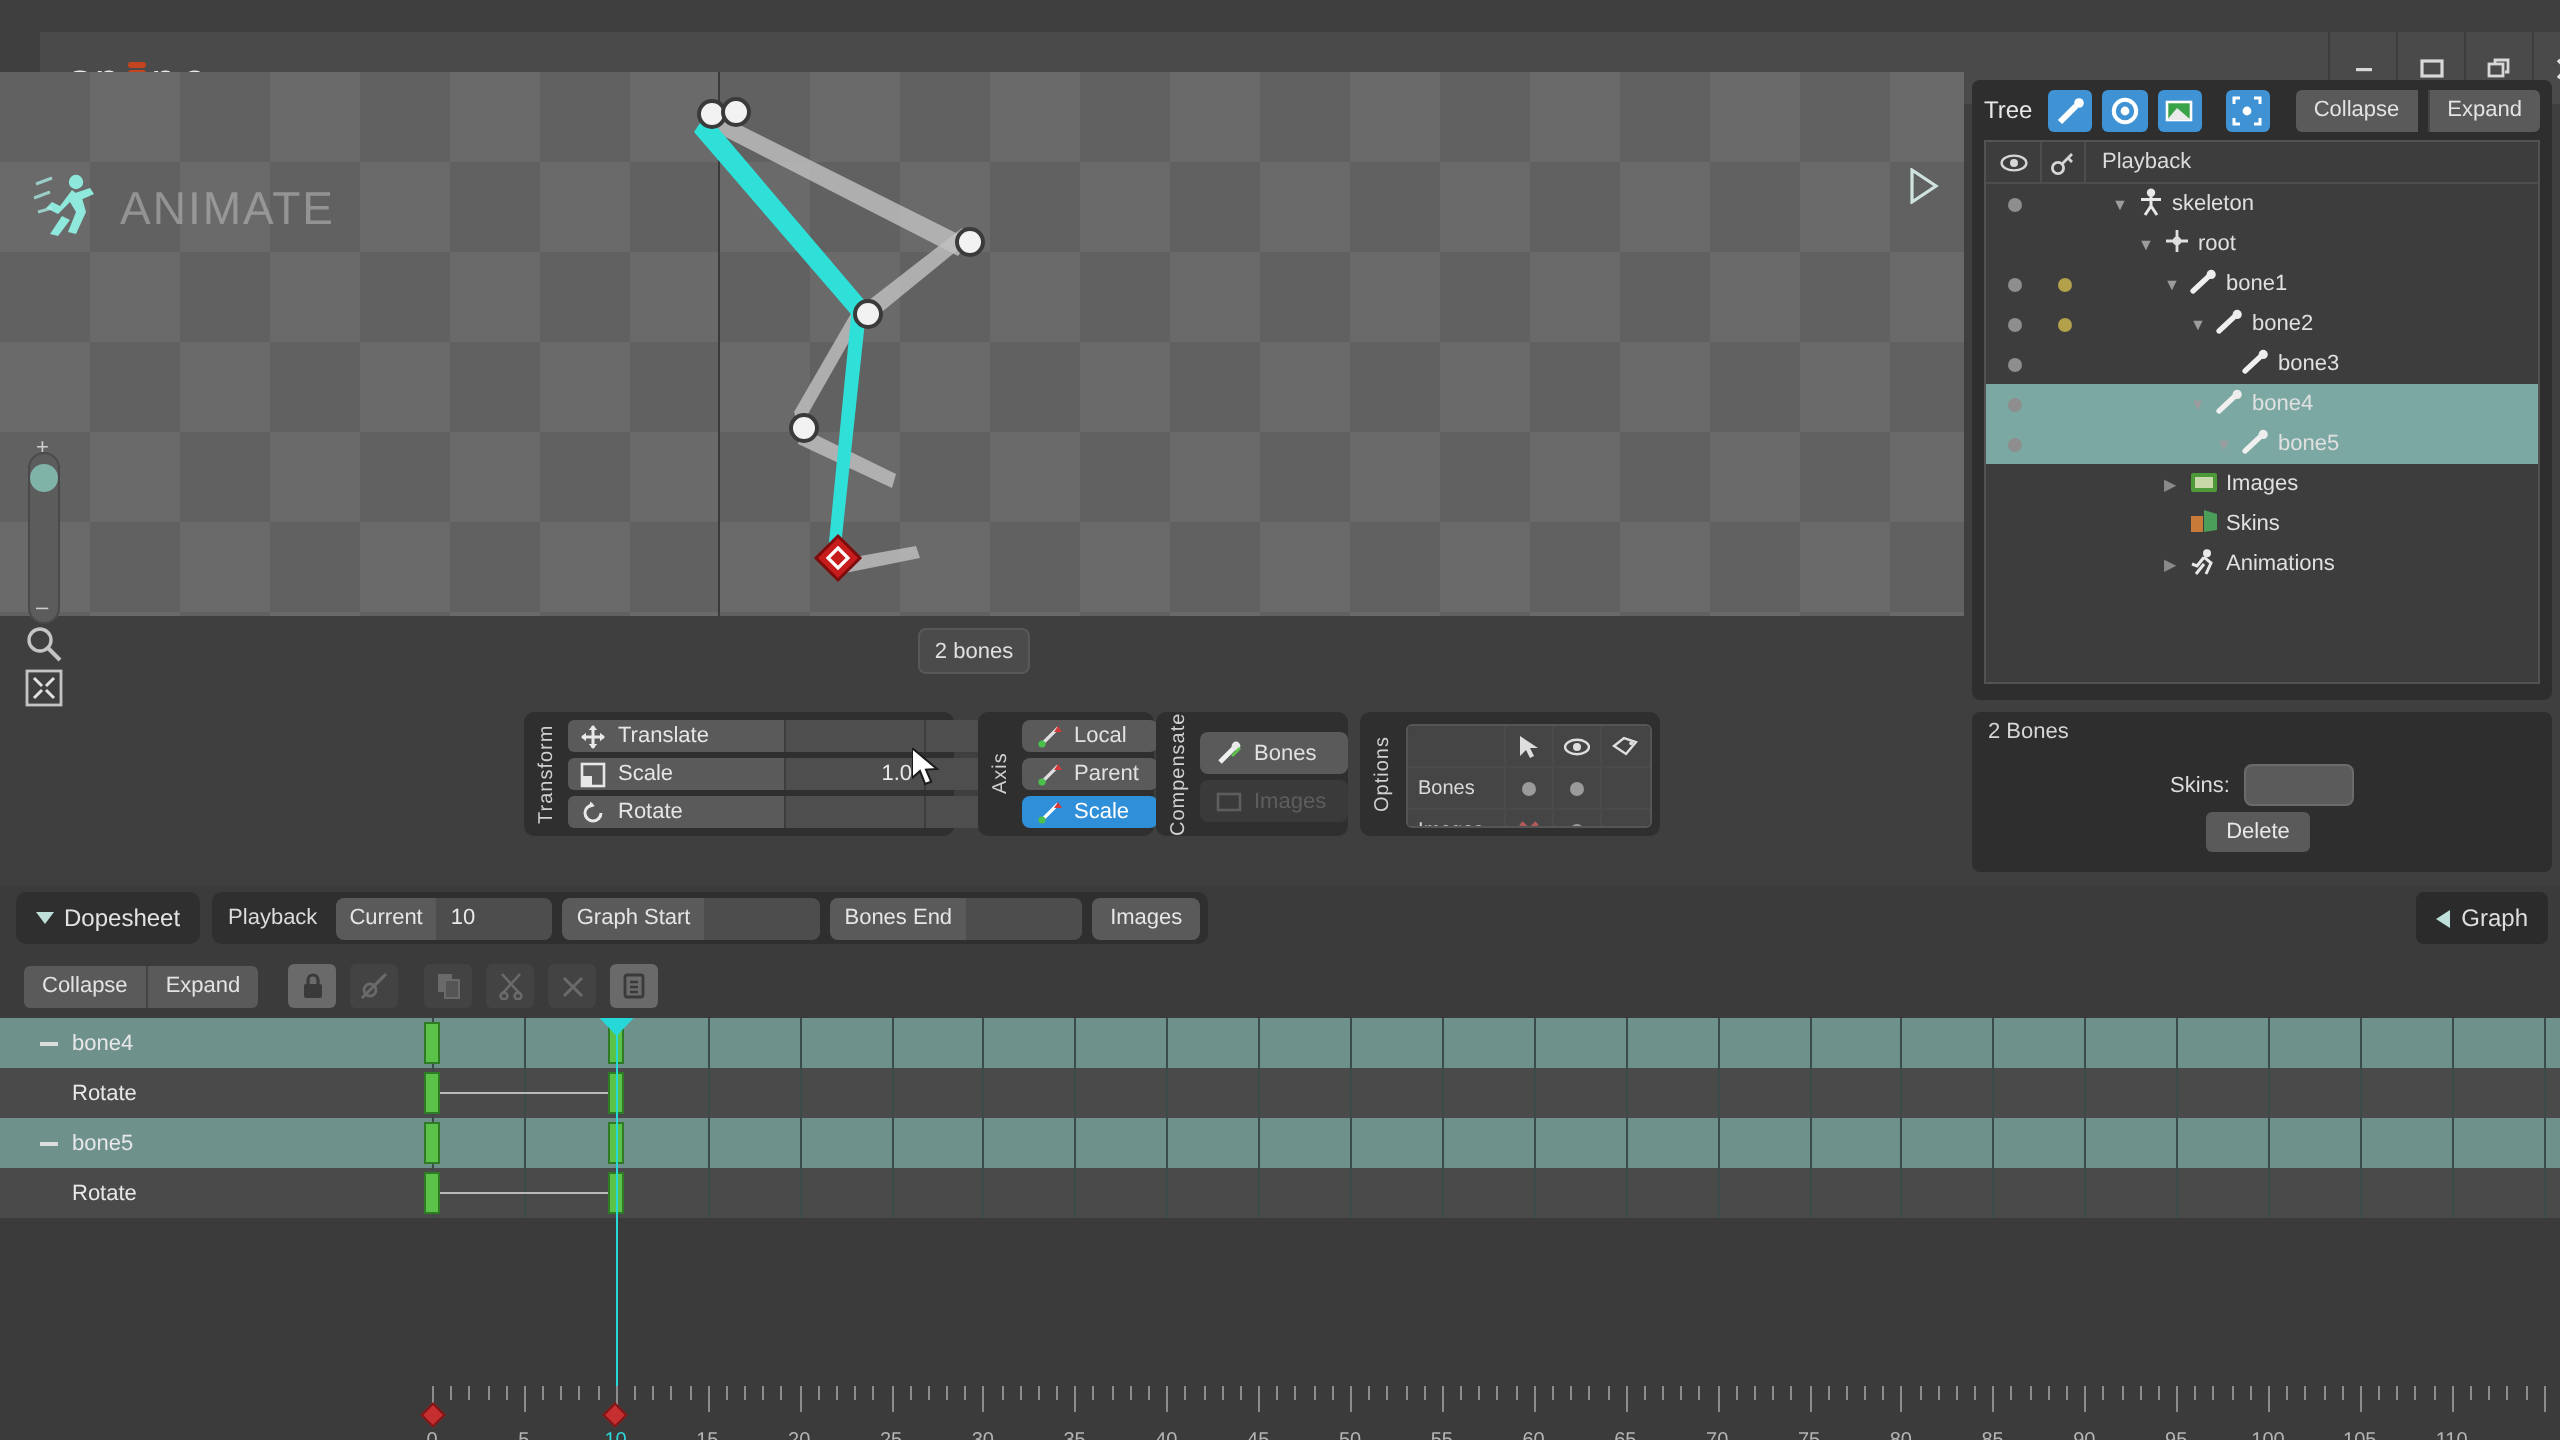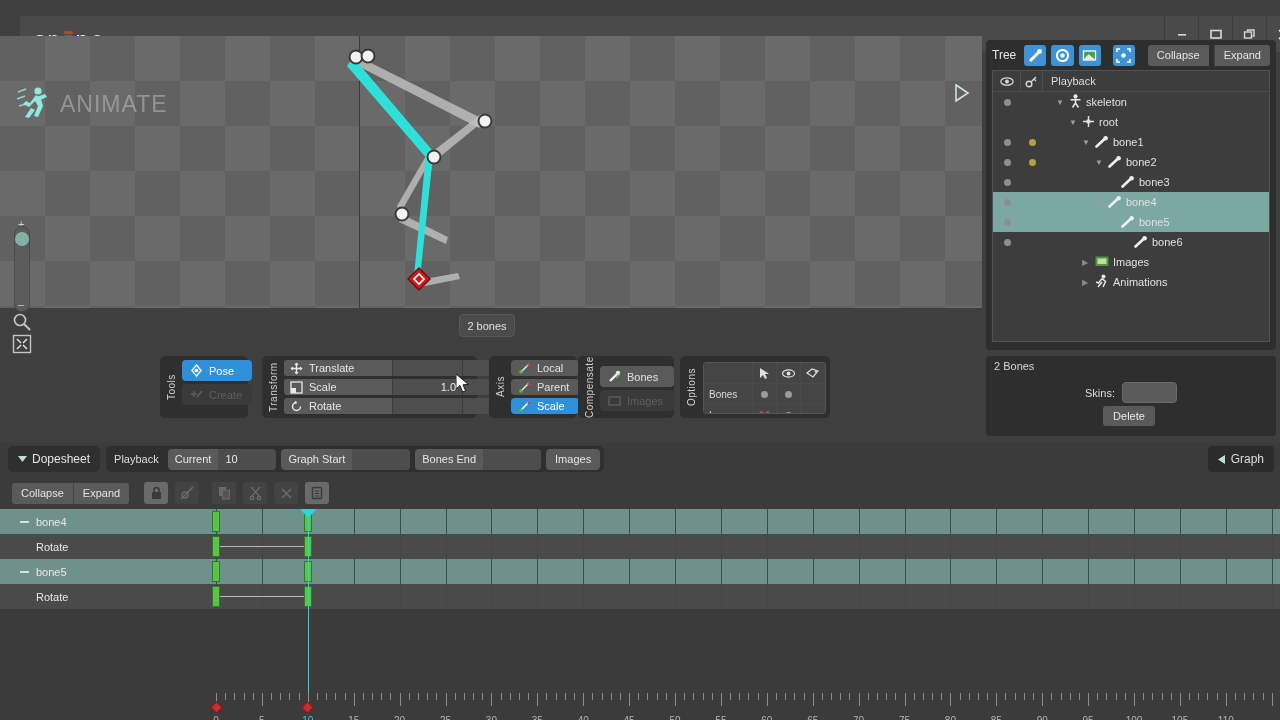--- a/index.html
+++ b/index.html
@@ -303,39 +303,20 @@
     <path d="M12 12 L18 18" stroke="#c4c4c4" stroke-width="2"></path>
   </svg>
   <svg width="20" height="20" style="position:absolute;left:12px;top:298px">
     <rect x="1.5" y="1.5" width="17" height="17" fill="none" stroke="#c4c4c4" stroke-width="1.4"></rect>
     <path d="M5 5 L9 9 M15 5 L11 9 M5 15 L9 11 M15 15 L11 11" stroke="#e2e2e2" stroke-width="1.5"></path>
   </svg>
 </div>
 
 <div id="toolsbar">
 
-  <div class="group" style="left:160px; top:8px; width:88px; height:62px;">
-    <div class="gtitle">Tools</div>
-    <div class="gbody" style="margin-left:3px;">
-      <div class="btn active" style="width:70px">
-        <svg width="13" height="13" viewBox="0 0 13 13">
-            <polygon points="6.5,1 11,6.5 6.5,12 2,6.5" fill="none" stroke="#fff" stroke-width="1.4"></polygon>
-            <circle cx="6.5" cy="6.5" r="1.8" fill="#fff"></circle>
-          </svg>
-        <span>Pose</span>
-      </div>
-      <div class="btn disabled" style="width:70px">
-        <svg width="13" height="13" viewBox="0 0 13 13">
-            <path d="M1 6 H7 M4 3 V9" stroke="#5e5e5e" stroke-width="1.4"></path>
-            <path d="M7 9 L12 3" stroke="#5e5e5e" stroke-width="1.6"></path>
-          </svg>
-        <span>Create</span>
-      </div>
-    </div>
-  </div>
 
   <div class="group" style="left:262px; top:8px; width:215px; height:62px;">
     <div class="gtitle">Transform</div>
     <div class="gbody" style="margin-left:3px;">
       <div class="xrow">
         <div class="xlabel">
           <svg width="13" height="13" viewBox="0 0 13 13">
               <path d="M6.5 1 L6.5 12 M1 6.5 L12 6.5" stroke="#e8e8e8" stroke-width="1.5"></path>
               <polygon points="6.5,0.5 8.6,3 4.4,3" fill="#e8e8e8"></polygon>
               <polygon points="6.5,12.5 8.6,10 4.4,10" fill="#e8e8e8"></polygon>
@@ -635,43 +616,41 @@
           <span class="c-name" style="padding-left: 65px;">
             <span class="caret">▼</span>
             <span><svg width="14" height="13" viewBox="0 0 14 13">
                 <path d="M1.5 11.5 L9 4.5" stroke="#f0f0f0" stroke-width="2.6" stroke-linecap="round"></path>
                 <circle cx="10.6" cy="3.2" r="2.3" fill="#ededed"></circle>
               </svg></span>
             <span>bone5</span>
           </span>
         </div>
         <div class="trow">
-          <span class="c-eye">
-            <span class="tdot"></span>
-          </span>
-          <span class="c-key"></span>
-          <span class="c-name" style="padding-left: 78px;">
-            <span class="caret"></span>
-            <span><svg width="14" height="13" viewBox="0 0 14 13">
-                <path d="M1.5 11.5 L9 4.5" stroke="#f0f0f0" stroke-width="2.6" stroke-linecap="round"></path>
-                <circle cx="10.6" cy="3.2" r="2.3" fill="#ededed"></circle>
-              </svg></span>
-            <span>bone6</span>
-          </span>
-        </div>
-        <div class="trow">
           <span class="c-eye"></span>
           <span class="c-key"></span>
           <span class="c-name" style="padding-left: 39px;">
             <span class="caret r">▶</span>
             <span><svg width="14" height="12" viewBox="0 0 14 12">
                 <rect x="0.5" y="1.5" width="13" height="9.5" rx="1" fill="#4c9a3a"></rect>
                 <rect x="2.5" y="3.5" width="9" height="5.5" fill="#c8d8a8"></rect>
               </svg></span>
             <span>Images</span>
+          </span>
+        </div>
+        <div class="trow">
+          <span class="c-eye"></span>
+          <span class="c-key"></span>
+          <span class="c-name" style="padding-left: 39px;">
+            <span class="caret"></span>
+            <span><svg width="14" height="13" viewBox="0 0 14 13">
+                <rect x="0.5" y="4" width="6" height="8" fill="#c87a38"></rect>
+                <path d="M7 1 L13.5 3 L13.5 11 L7 12 Z" fill="#4a9e5a"></path>
+              </svg></span>
+            <span>Skins</span>
           </span>
         </div>
         <div class="trow">
           <span class="c-eye"></span>
           <span class="c-key"></span>
           <span class="c-name" style="padding-left: 39px;">
             <span class="caret r">▶</span>
             <span><svg width="14" height="14" viewBox="0 0 14 14">
                 <circle cx="8.5" cy="2.6" r="2" fill="#e8e8e8"></circle>
                 <path d="M7 4.6 L3.5 9 L1 8 M7 4.6 L10.5 7.5 L8 13 M7 8 L3 13" stroke="#e8e8e8" stroke-width="1.5" fill="none"></path>

